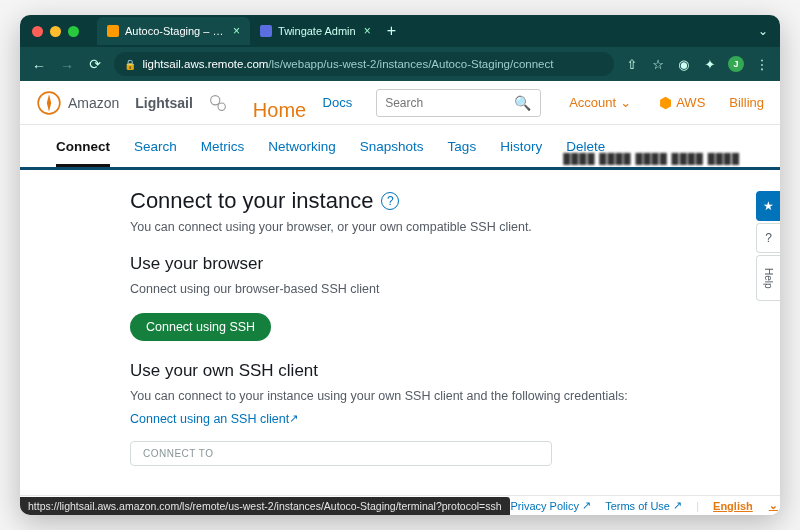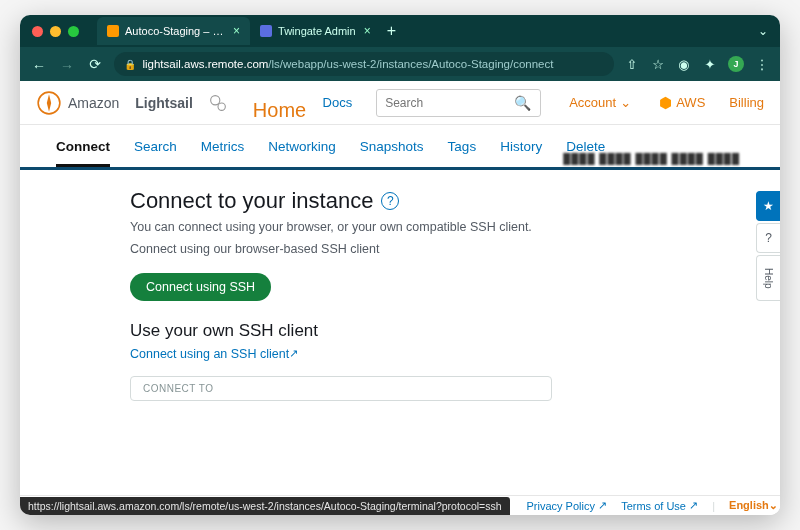--- a/index.html
+++ b/index.html
@@ -58,21 +58,21 @@
   .sub{ color:#545b64; font-size:12.5px; margin-top:6px; }
   h2{ font-size:17px; font-weight:400; color:#16191f; margin-top:20px; }
   .desc{ color:#545b64; font-size:12.5px; margin-top:6px; line-height:1.5; }
   .btn-orange{ background:#15803d; color:#fff; border:none; border-radius:16px; padding:7px 16px; font-size:12.5px; margin-top:14px; cursor:pointer; }
   .link{ color:#0073bb; font-size:12.5px; text-decoration:none; display:inline-flex; align-items:center; margin-top:6px;}
   .ext-ico{ font-size:11px; }
   .connectto-box{ border:1px solid #d5dbdb; border-radius:4px; padding:6px 12px; margin-top:14px; font-size:10px; letter-spacing:.5px; color:#879596; width:422px;}
   .footer{ position:absolute; bottom:0; left:0; right:0; height:20px; border-top:1px solid #e6e6e6; display:flex; align-items:center; justify-content:flex-end; gap:14px; padding:0 2px; font-size:11px; background:#fff;}
   .footer .copy{ color:#879596; margin-right:auto; margin-left:220px; overflow:hidden; white-space:nowrap;}
   .footer a{ color:#0073bb; text-decoration:none; display:inline-flex; align-items:center; gap:3px;}
-  .footer .lang{ color:#e47911; font-weight:600; display:flex; gap:0;}
+  .footer .lang{ color:#e47911; font-weight:600; display:flex; align-items:center; gap:16px;text-decoration:underline;}
   .statusbar{ position:absolute; bottom:0; left:0; background:#2b2b2b; color:#e5e5e5; font-size:10.5px; padding:3px 8px; border-top-right-radius:3px; z-index:5; max-width:520px; white-space:nowrap; overflow:hidden;}
   .side-widgets{ position:absolute; right:0; top:110px; display:flex; flex-direction:column; }
   .sw{ width:24px; height:30px; background:#fff; border:1px solid #d5dbdb; border-right:none; display:flex; align-items:center; justify-content:center; font-size:12px; color:#545b64; border-radius:4px 0 0 4px; margin-bottom:2px;}
   .sw.star{ background:#0073bb; color:#fff; border-color:#0073bb;}
   .sw.help{ height:46px; writing-mode:vertical-rl; font-size:10px; }
   .obscure{ position:absolute; top:72px; right:40px; font-size:10px; color:#333; filter:blur(1px); letter-spacing:1px;}
 </style>
 </head>
 <body>
 
@@ -164,24 +164,26 @@
       <a>Delete</a>
     </div>
 
     <div class="main">
       <div class="h1row">
         <h1>Connect to your instance</h1>
         <span class="helpcirc">?</span>
       </div>
       <div class="sub">You can connect using your browser, or your own compatible SSH client.</div>
 
+      <h2>Use your browser</h2>
       <div class="desc">Connect using our browser-based SSH client</div>
       <button class="btn-orange">Connect using SSH</button>
 
       <h2>Use your own SSH client</h2>
+      <div class="desc">You can connect to your instance using your own SSH client and the following credentials:</div>
       <a class="link">
           <span>Connect using an SSH client</span>
           <span class="ext-ico">↗</span>
         </a>
 
       <div class="connectto-box">CONNECT TO</div>
     </div>
 
     <div class="side-widgets">
       <div class="sw star">★</div>

